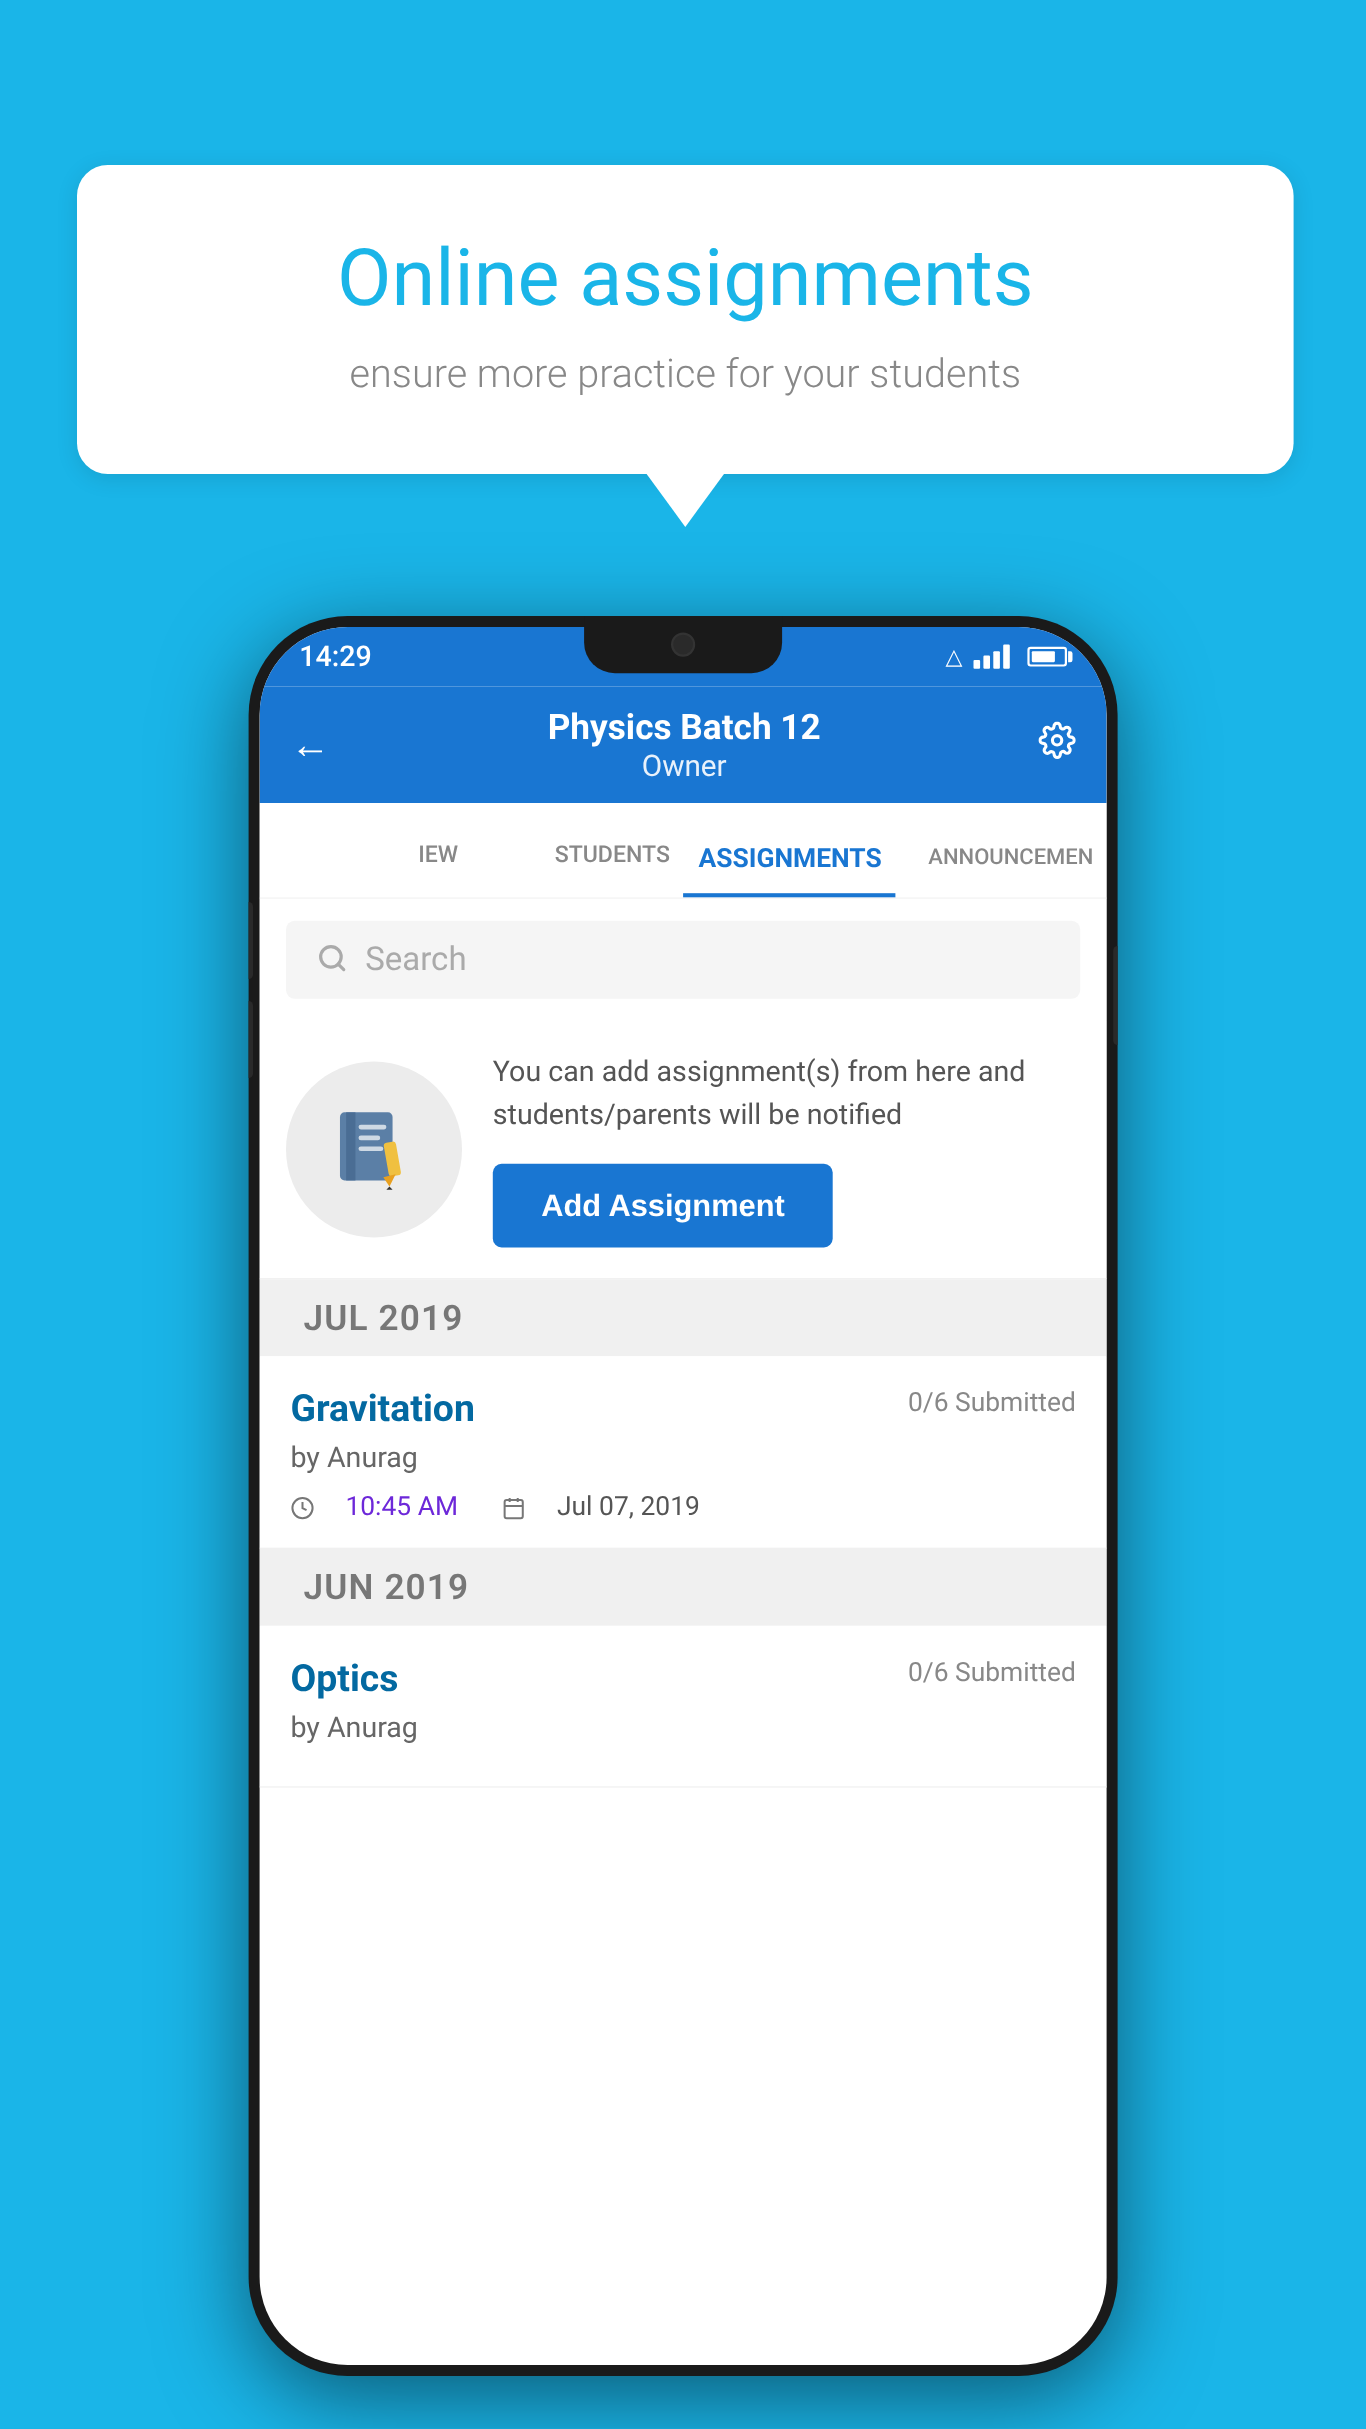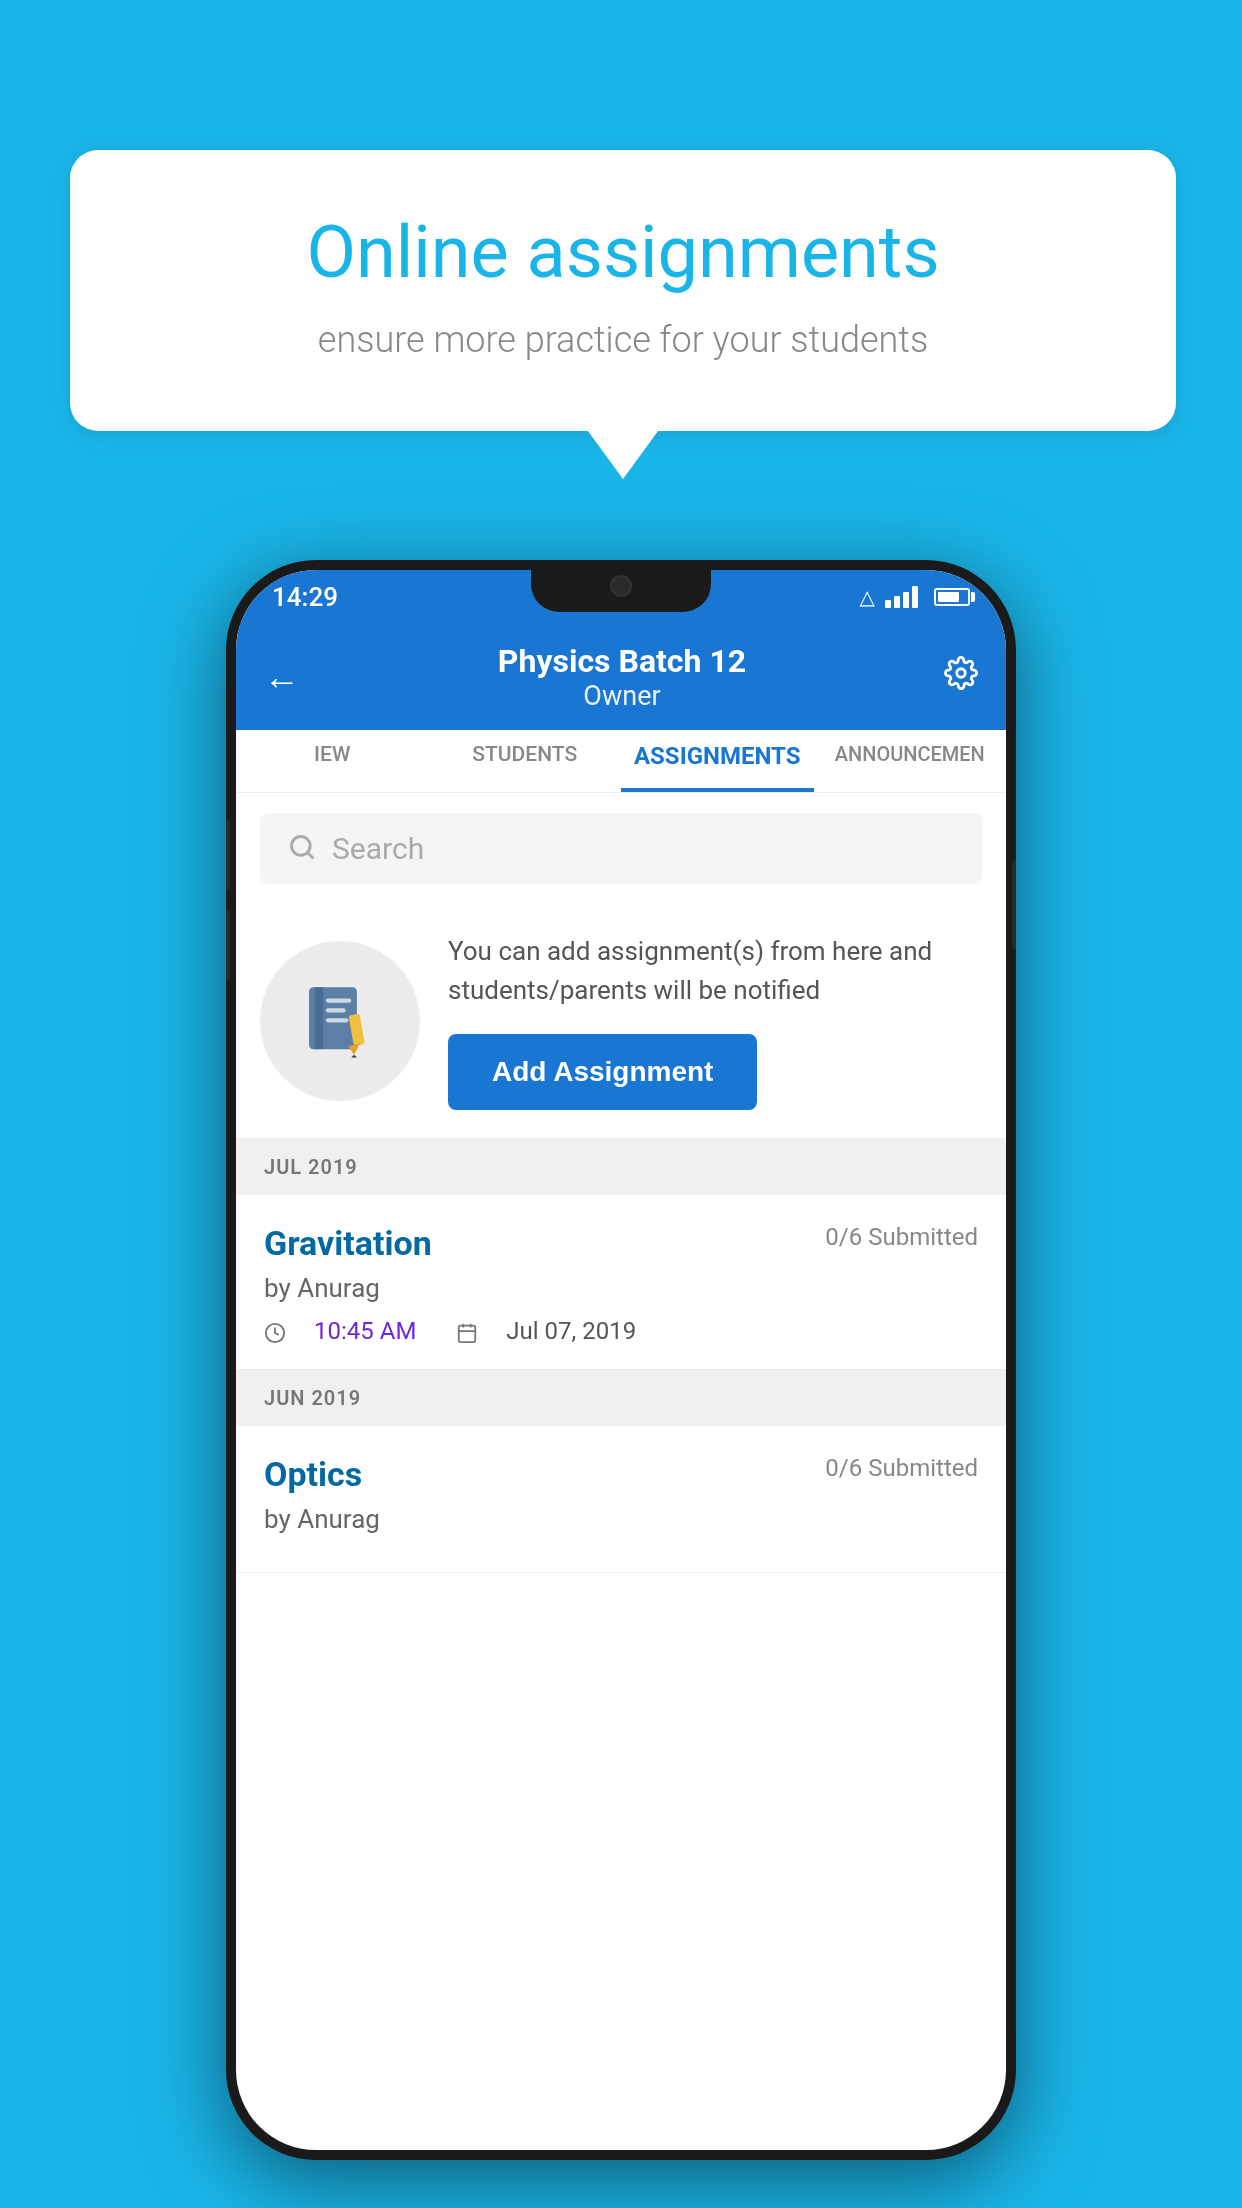--- a/index.html
+++ b/index.html
@@ -212,22 +212,22 @@
     
     .tabs-bar {
       background: white;
       display: flex;
       border-bottom: 1px solid #eee;
       overflow: hidden;
     }
 
     .tab-item {
       flex: 1;
-      text-align: center;
-      padding: 12px 12px 22px 12px;
+      text-align: right;
+      padding: 36px 12px 22px 12px;
       font-size: 22px;
       font-weight: 500;
       color: #888;
       cursor: pointer;
       position: relative;
     }
 
     .tab-item.active {
       color: #1976d2;
       font-weight: 700;
@@ -303,22 +303,22 @@
       border-radius: 8px;
       padding: 22px 44px;
       font-size: 28px;
       font-weight: 600;
       cursor: pointer;
     }
 
     
     .month-divider {
       background: #f0f0f0;
-      padding: 16px 28px;
-      font-size: 20px;
+      padding: 16px 40px;
+      font-size: 32px;
       font-weight: 600;
       color: #777;
       letter-spacing: 1px;
     }
 
     
     .assignment-item {
       background: white;
       padding: 28px 28px 24px 28px;
       border-bottom: 1px solid #eee;

